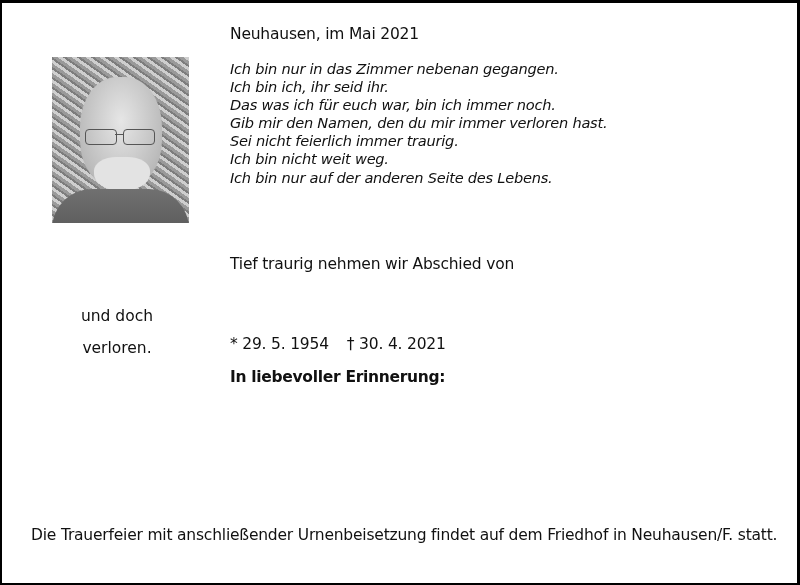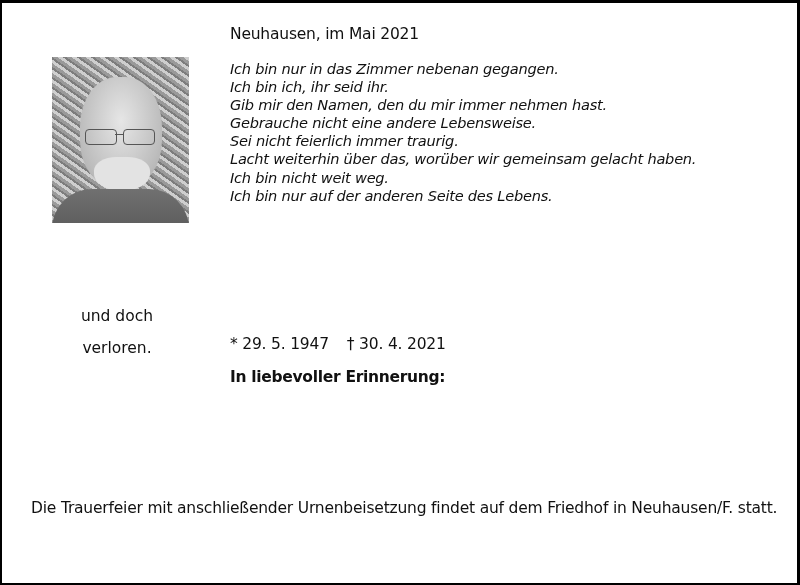--- a/index.html
+++ b/index.html
@@ -79,21 +79,21 @@
   .memory-heading {
     position: absolute; left: 228px; top: 365px;
     font-size: 15.5px; font-weight: bold; letter-spacing: -0.3px;
   }
   .mourners {
     position: absolute; left: 228px; top: 388px;
     font-size: 15.5px; line-height: 20.4px; letter-spacing: -0.2px;
   }
   .mourners div { white-space: nowrap; }
   .funeral {
-    position: absolute; left: 29px; top: 495px; width: 752px;
+    position: absolute; left: 29px; top: 522px; width: 752px;
     font-size: 15.5px; line-height: 20.4px; text-align: justify; text-align-last: left;
     letter-spacing: -0.2px;
   }
 </style>
 </head>
 <body>
 
 <div class="page">
 
   <div class="photo" title="Portrait of Rainer Bögel (black and white)">
@@ -105,29 +105,29 @@
     </div>
     <div class="beard"></div>
     <div class="shirt"></div>
   </div>
 
   <div class="place-date">Neuhausen, im Mai 2021</div>
 
   <div class="poem">
     <div>Ich bin nur in das Zimmer nebenan gegangen.</div>
     <div>Ich bin ich, ihr seid ihr.</div>
-    <div>Gib mir den Namen, den du mir immer nehmen hast.</div>
-    <div>Gebrauche nicht eine andere Lebensweise.</div>
+    <div>Das was ich für euch war, bin ich immer noch.</div>
+    <div>Gib mir den Namen, den du mir immer verloren hast.</div>
     <div>Sei nicht feierlich immer traurig.</div>
-    <div>Lacht weiterhin über das, worüber wir gemeinsam gelacht haben.</div>
     <div>Ich bin nicht weit weg.</div>
     <div>Ich bin nur auf der anderen Seite des Lebens.</div>
   </div>
 
-  <div class="dates"><span>* 29. 5. 1947</span><span class="gap"></span><span>† 30. 4. 2021</span></div>
+  <div class="intro">Tief traurig nehmen wir Abschied von</div>
+  <div class="dates"><span>* 29. 5. 1954</span><span class="gap"></span><span>† 30. 4. 2021</span></div>
 
   <div class="motto">
     <div>und doch</div>
     <div>verloren.</div>
   </div>
 
   <div class="memory-heading">In liebevoller Erinnerung:</div>
 
   <div class="funeral">Die Trauerfeier mit anschließender Urnenbeisetzung findet auf dem Friedhof in Neuhausen/F. statt.</div>
 </div>

